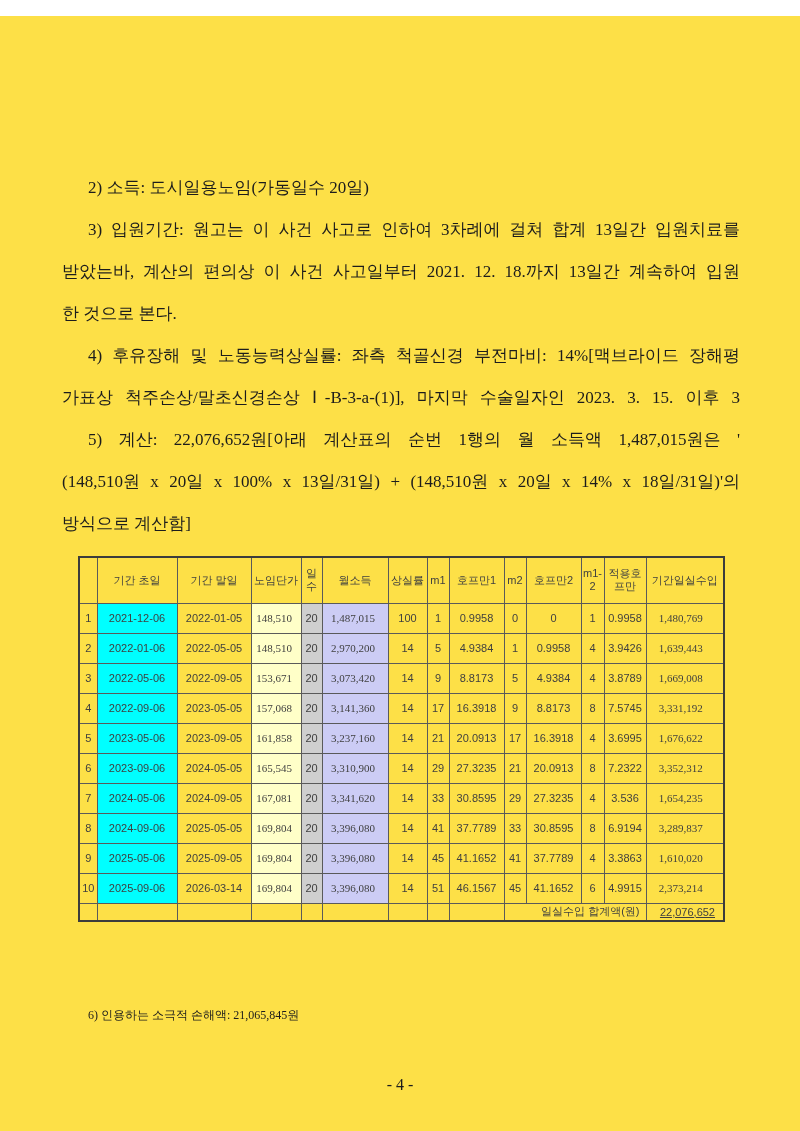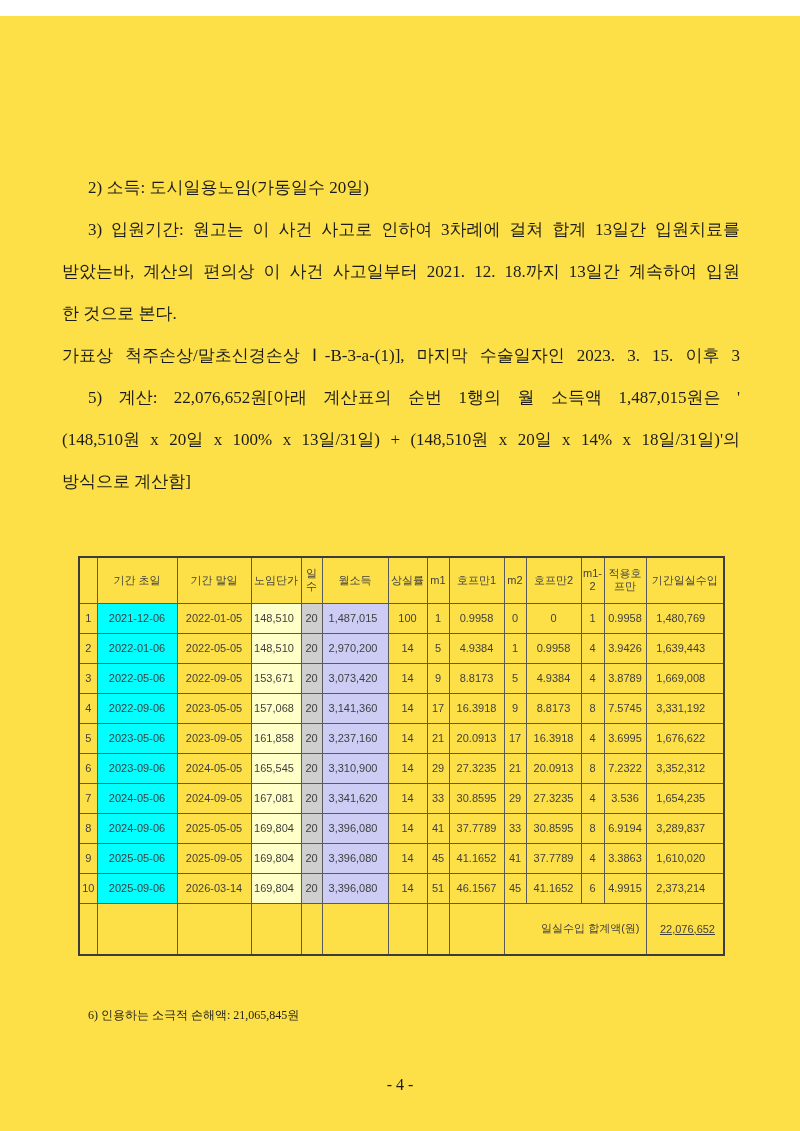--- a/index.html
+++ b/index.html
@@ -46,29 +46,29 @@
   .calc-table td, .calc-table th {
     border: 1px solid #5a5a5a;
     text-align: center;
     vertical-align: middle;
     overflow: hidden;
     white-space: nowrap;
     padding: 0;
   }
   .calc-table thead tr { height: 46px; }
   .calc-table tbody tr { height: 30px; }
-  .calc-table tfoot tr { height: 52px; }
+  .calc-table tfoot tr { height: 18px; }
   .calc-table th {
     font-weight: normal;
     white-space: normal;
     word-break: break-all;
     line-height: 13px;
     padding: 2px 1px;
   }
-  .num-r { text-align: right; padding-right: 4px !important; }
+  .num-r { text-align: right; padding-right: 4px !important; font-family: Liberation Serif, serif; }
   .pad8  { padding-right: 8px !important; }
   .bg-cyan     { background: var(--c-cyan); }
   .bg-yellow   { background: var(--c-yellow); }
   .bg-gray     { background: var(--c-gray); }
   .bg-lavender { background: var(--c-lavender); }
   .f-label { text-align: right !important; padding-right: 6px !important; }
   .f-value { text-align: right !important; padding-right: 8px !important; text-decoration: underline; }
 
   
   .closing-line {
@@ -97,20 +97,21 @@
 </head>
 <body>
 
 <div class="page">
 
   <div class="doc-text" id="doc-lines">
       <div class="line indent">2) 소득: 도시일용노임(가동일수 20일)</div>
       <div class="line indent spread">3) 입원기간: 원고는 이 사건 사고로 인하여 3차례에 걸쳐 합계 13일간 입원치료를</div>
       <div class="line spread">받았는바, 계산의 편의상 이 사건 사고일부터 2021. 12. 18.까지 13일간 계속하여 입원</div>
       <div class="line">한 것으로 본다.</div>
+      <div class="line indent spread">4) 후유장해 및 노동능력상실률: 좌측 척골신경 부전마비: 14%[맥브라이드 장해평</div>
       <div class="line spread">가표상 척주손상/말초신경손상 Ⅰ-B-3-a-(1)], 마지막 수술일자인 2023. 3. 15. 이후 3</div>
       <div class="line indent spread">5) 계산: 22,076,652원[아래 계산표의 순번 1행의 월 소득액 1,487,015원은 '</div>
       <div class="line spread">(148,510원 x 20일 x 100% x 13일/31일) + (148,510원 x 20일 x 14% x 18일/31일)'의</div>
       <div class="line">방식으로 계산함]</div>
     </div>
 
   <table class="calc-table">
     <colgroup>
       <col style="width:18px">
         <col style="width:80px">

